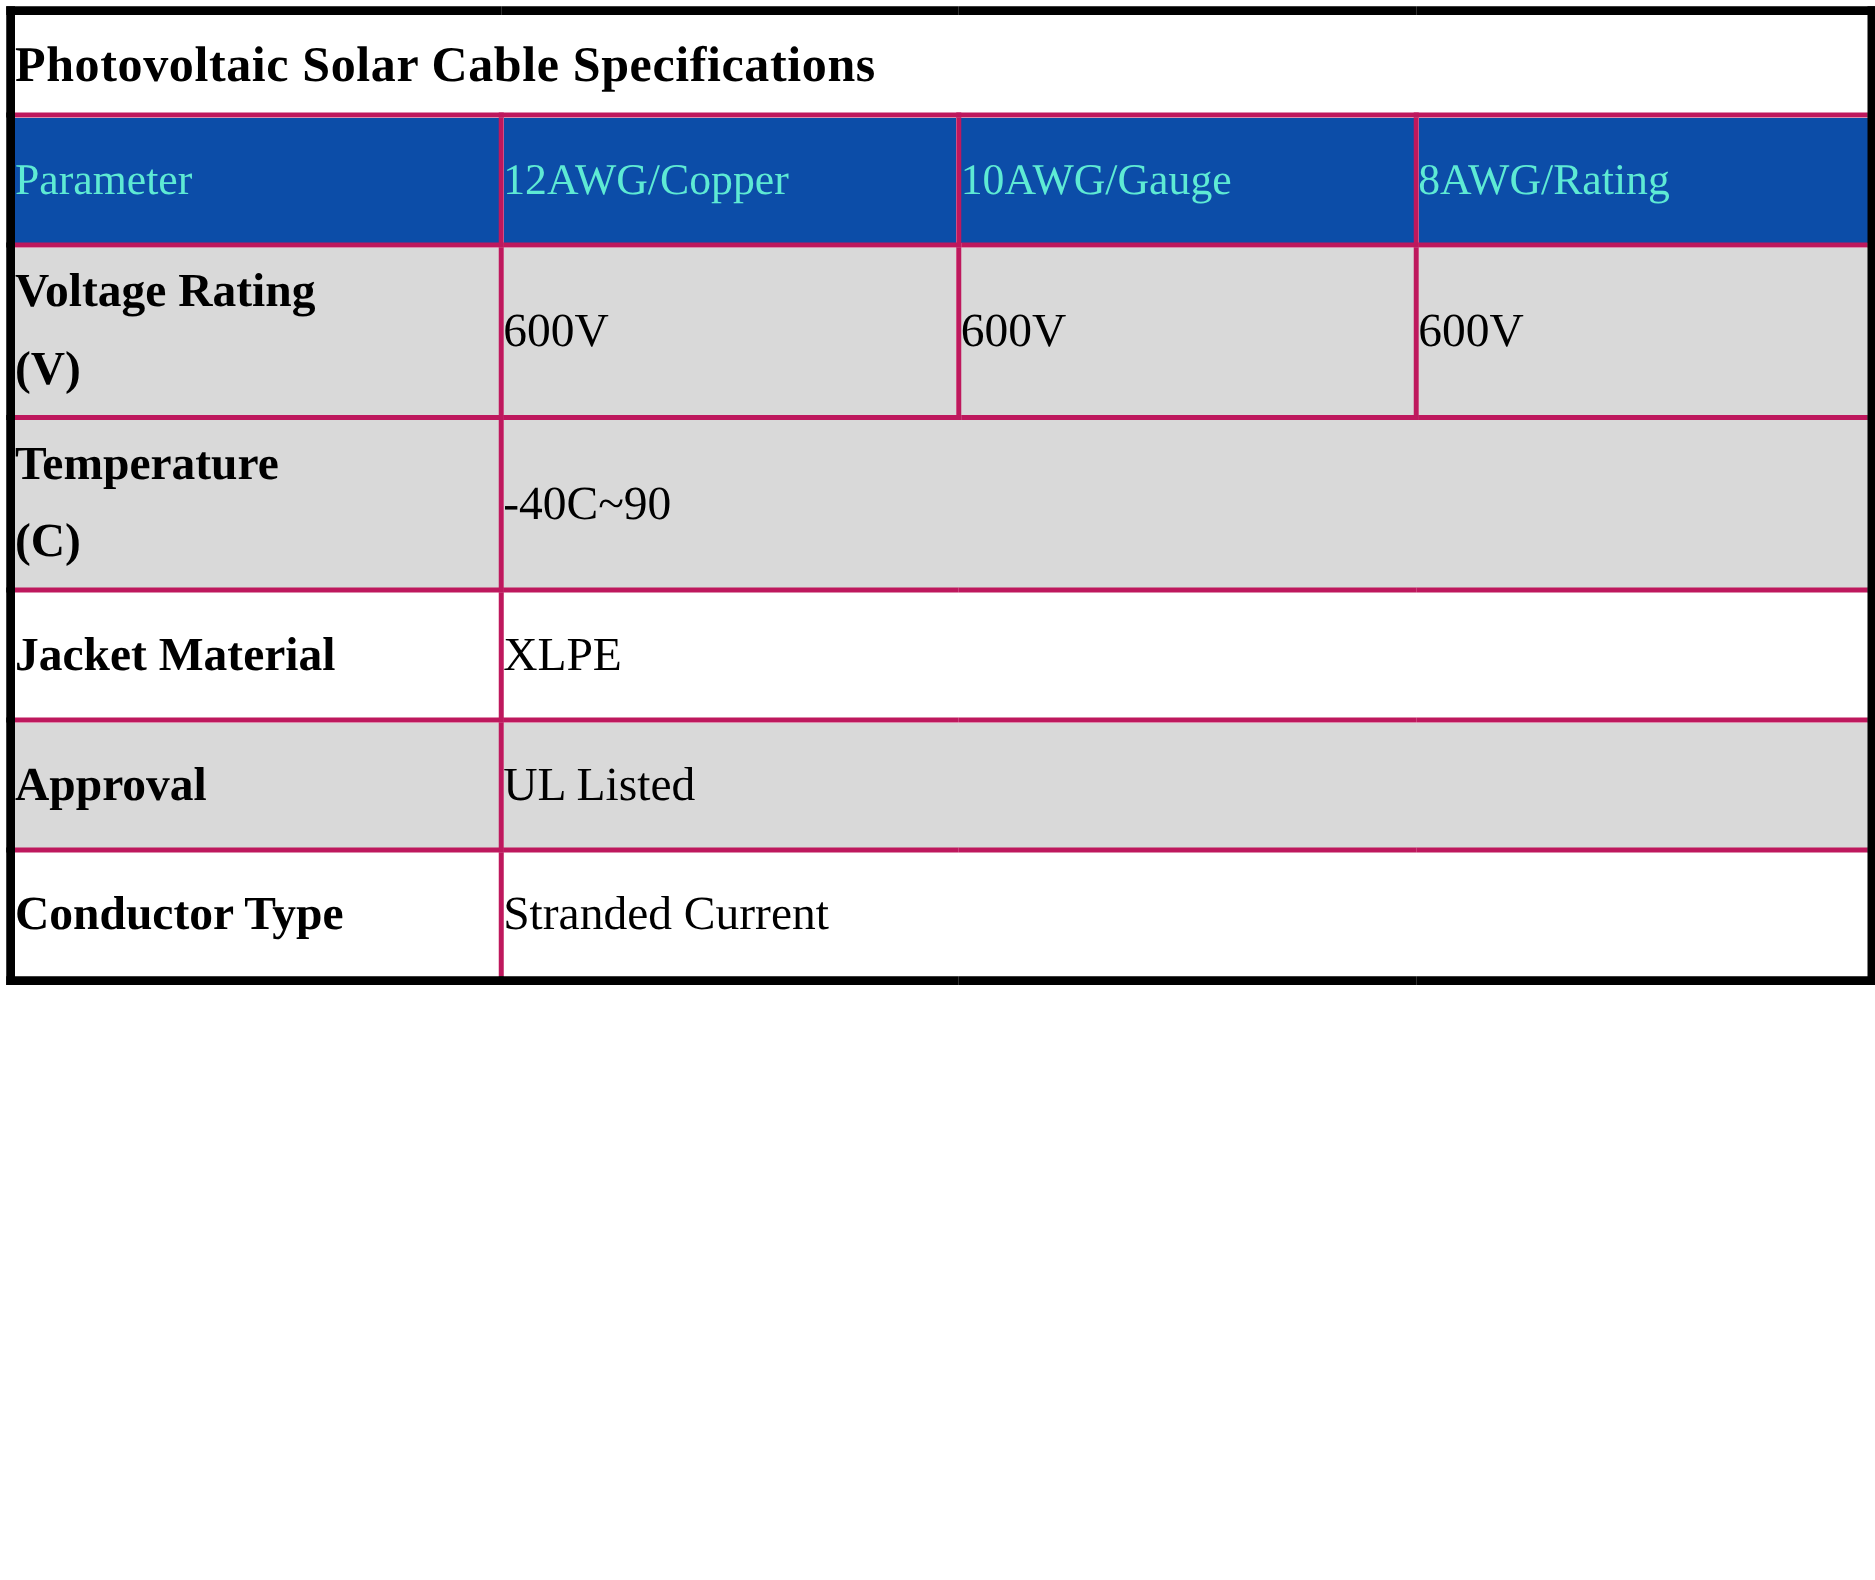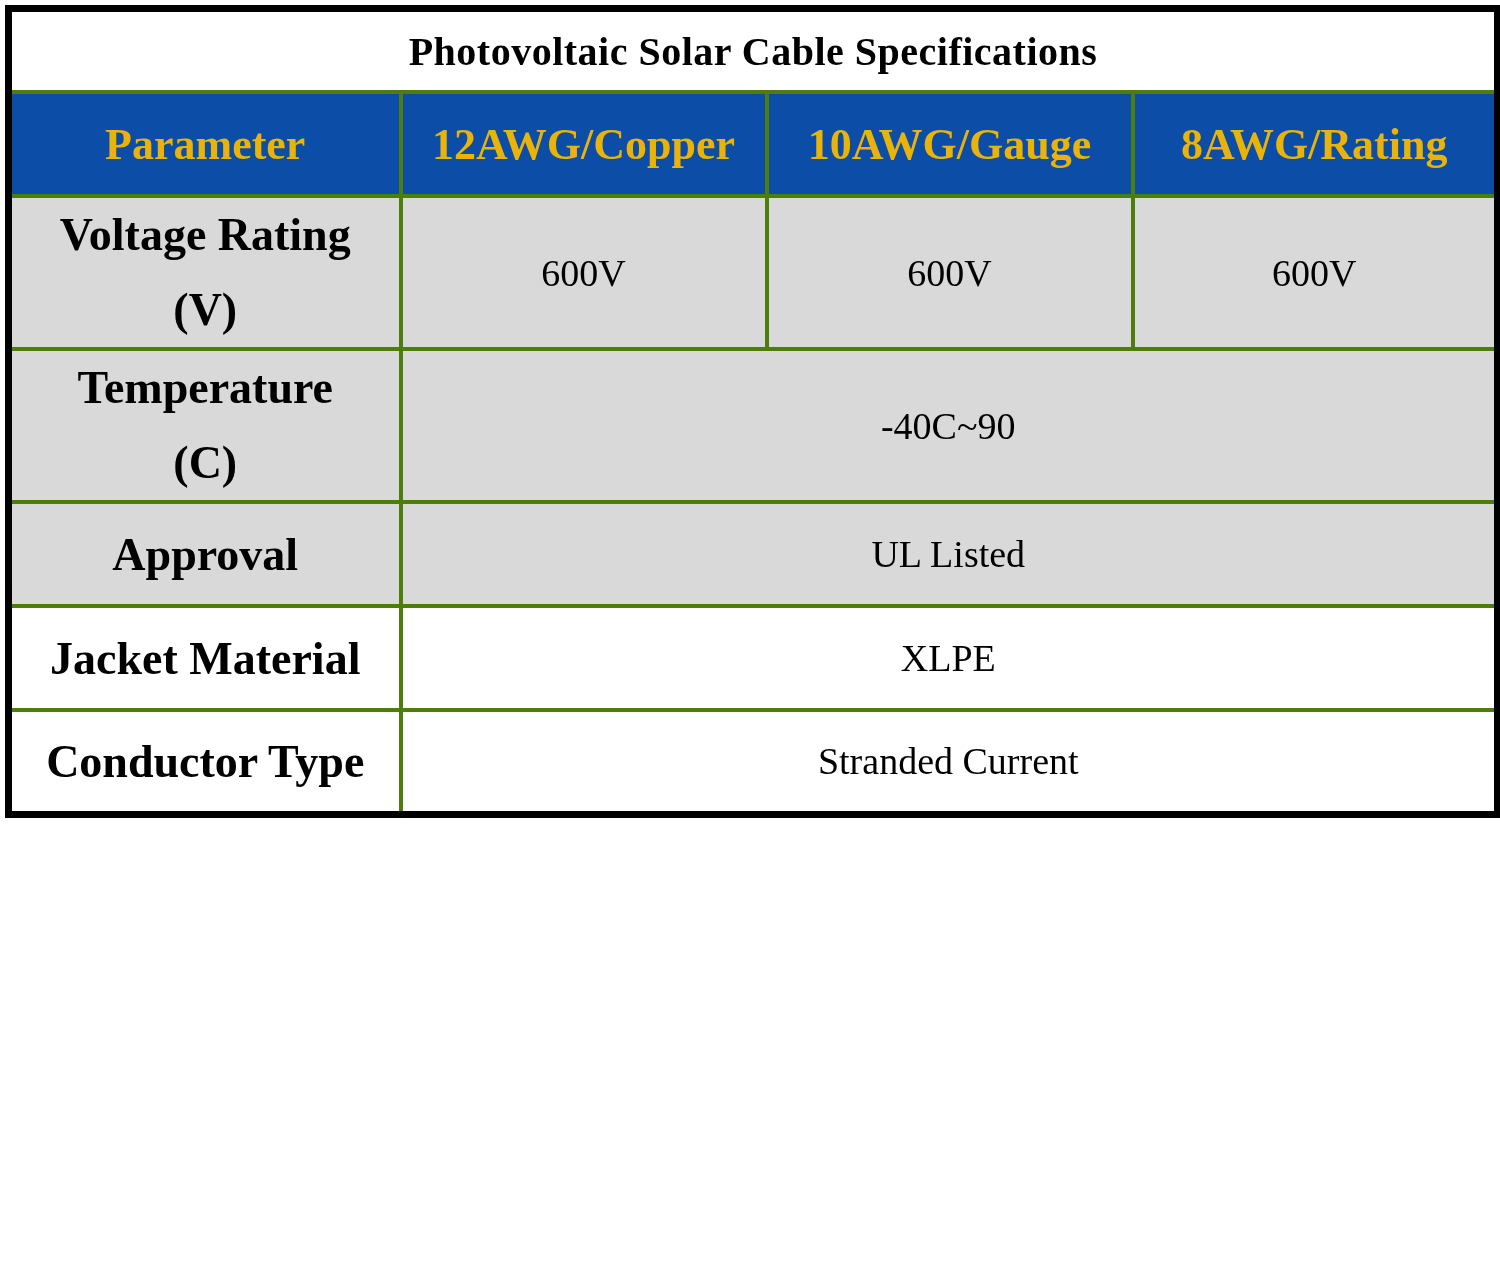--- a/index.html
+++ b/index.html
@@ -17,46 +17,46 @@
   table.spec-table {
     position: absolute;
     left: 5px;
     top: 5px;
     width: 1489px;
     border-collapse: collapse;
     table-layout: fixed;
     border: 7px solid #000000;
   }
   .spec-table td {
-    border: 4px solid #4d7c0f;
-    text-align: center;
+    border: 4px solid #be185d;
+    text-align: left;
     vertical-align: middle;
     padding: 0;
     overflow: hidden;
   }
   .title-cell {
     height: 78px;
     background: #ffffff;
     font-size: 40px;
     font-weight: bold;
     letter-spacing: 0.5px;
   }
   .header-cell {
     height: 100px;
     background: #0C4DA8;
-    color: #eab308;
-    font-size: 44px;
-    font-weight: bold;
+    color: #5eead4;
+    font-size: 35px;
+    font-weight: normal;
   }
   .row-tall  { height: 138px; }
   .row-short { height: 104px; }
   .shaded td { background: #D9D9D9; }
   .plain  td { background: #ffffff; }
   .param-cell {
-    font-size: 46px;
+    font-size: 38px;
     font-weight: bold;
   }
   .param-cell .param-line {
     line-height: 1.62;
   }
   .value-cell {
     font-size: 38px;
     font-weight: normal;
     margin-left: 43px;
   }
@@ -98,28 +98,28 @@
 
 
   <tr class="row-tall shaded">
     <td class="param-cell">
       <div class="param-line">Temperature</div>
       <div class="param-line">(C)</div>
     </td>
     <td class="value-cell" colspan="3">-40C~90</td>
   </tr>
 
+  <tr class="row-short plain">
+    <td class="param-cell">Jacket Material</td>
+    <td class="value-cell" colspan="3">XLPE</td>
+  </tr>
+
   <tr class="row-short shaded">
     <td class="param-cell">Approval</td>
     <td class="value-cell" colspan="3">UL Listed</td>
-  </tr>
-
-  <tr class="row-short plain">
-    <td class="param-cell">Jacket Material</td>
-    <td class="value-cell" colspan="3">XLPE</td>
   </tr>
 
   <tr class="row-short plain">
     <td class="param-cell">Conductor Type</td>
     <td class="value-cell" colspan="3">Stranded Current</td>
   </tr>
 </tbody>
   </table>
 
 </body></html>

